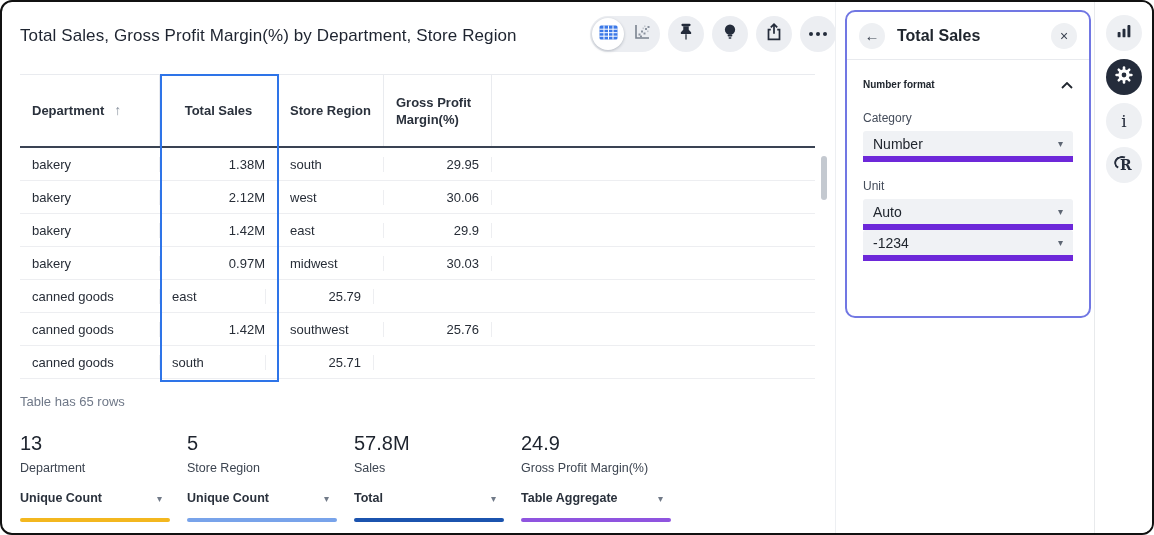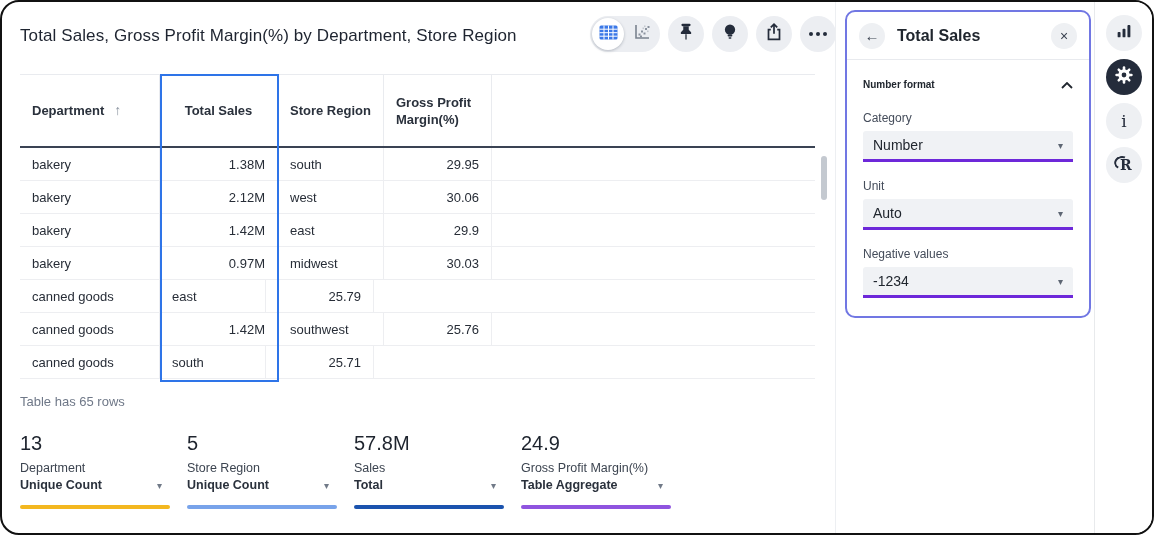--- a/index.html
+++ b/index.html
@@ -1,20 +1,20 @@
 <!DOCTYPE html>
 <html><head>
 <meta charset="utf-8">
 <style>
   * { box-sizing: border-box; margin: 0; padding: 0; }
   html,body { width:1154px; height:535px; background:#fff; }
   body { font-family:"Liberation Sans", sans-serif; }
   .frame {
     position:relative; width:1154px; height:535px;
-    border:2px solid #111; border-radius:19px; overflow:hidden; background:#fff;
+    border:2px solid #111; border-radius:12px; overflow:hidden; background:#fff;
   }
   
   .viz-title {
     position:absolute; left:18px; top:24px;
     font-size:17px; font-weight:500; color:#1E2430; letter-spacing:.1px;
   }
   .toolbar { position:absolute; left:588px; top:14px; display:flex; align-items:center; gap:8px; }
   .toggle-pill {
     width:70px; height:36px; border-radius:18px; background:#ECEEF2;
     display:flex; align-items:center; padding:2px; gap:2px;
@@ -28,21 +28,21 @@
   .dots { display:flex; gap:3px; }
   .dots i { width:4px; height:4px; border-radius:50%; background:#242C3B; display:block; }
   
   .table-wrap { position:absolute; left:18px; top:72px; width:795px; }
   .thead { display:flex; height:74px; border-top:1px solid #E9EBEF; border-bottom:2.5px solid #3A4353; }
   .th {
     display:flex; align-items:center; padding:0 12px; font-size:13px; font-weight:bold;
     color:#2A313C; border-right:1px solid #E9EBEF; line-height:17px;
   }
   .th:last-child { border-right:none; }
-  .tr { display:flex; height:33px; border-bottom:1px solid #EDEEF1; }
+  .tr { display:flex; height:33px; border-bottom:1px solid #EDEEF1;align-items:center; }
   .td {
     display:flex; align-items:center; padding:0 12px; font-size:13px; color:#272D37;
     border-right:1px solid #EDEEF1;
   }
   .td:last-child { border-right:none; }
   .c1 { width:140px; } .c2 { width:118px; } .c3 { width:106px; } .c4 { width:108px; } .c5 { flex:1; }
   .th.c2 { justify-content:center; }
   .td.num { justify-content:flex-end; }
   .td.c2 { }
   .sort-arrow { margin-left:10px; color:#8A93A0; font-size:14px; font-weight:normal; }
@@ -53,21 +53,21 @@
   .vscroll {
     position:absolute; right:-12px; top:82px; width:6px; height:44px;
     border-radius:3px; background:#C4C9D0;
   }
   .table-note { position:absolute; left:18px; top:392px; font-size:13px; color:#6F7888; }
   
   .stats { position:absolute; left:18px; top:430px; display:flex; gap:17px; }
   .stat { width:150px; }
   .stat-value { font-size:20px; font-weight:normal; color:#1E242E; line-height:22px; }
   .stat-field { font-size:12.5px; color:#3C4450; margin-top:7px; line-height:15px; }
-  .stat-agg-row { display:flex; align-items:center; justify-content:space-between; padding-right:8px; margin-top:2px; }
+  .stat-agg-row { display:flex; align-items:center; justify-content:space-between; padding-right:8px; margin-top:15px; }
   .stat-agg { font-size:12.5px; font-weight:bold; color:#2A313C; line-height:15px; }
   .stat-caret { color:#717A88; font-size:10px; }
   .stat-line { height:3.5px; border-radius:2px; margin-top:12px; }
   
   .vdiv1 { position:absolute; left:833px; top:0; bottom:0; width:1px; background:#EDEFF2; }
   .vdiv2 { position:absolute; left:1092px; top:0; bottom:0; width:1px; background:#E8EAEC; }
   
   .panel {
     position:absolute; left:843px; top:8px; width:246px; height:308px;
     border:2.5px solid #7177E3; border-radius:10px; background:#fff;
@@ -77,21 +77,21 @@
     width:26px; height:26px; border-radius:50%; background:#EEF0F3; color:#3A4250;
     display:flex; align-items:center; justify-content:center; font-size:15px;
   }
   .panel-title { font-size:16px; font-weight:bold; color:#20262E; margin-left:12px; }
   .panel-close { margin-left:auto; font-size:14px; }
   .panel-body { padding:14px 16px 0 16px; }
   .section-row { display:flex; align-items:center; justify-content:space-between; height:20px; }
   .section-title { font-size:10px; font-weight:bold; color:#20262E; }
   .field-label { font-size:12px; color:#444C5A; margin-top:17px; margin-bottom:6px; }
   .dropdown {
-    height:31px; background:#F0F2F5; border-bottom:3px solid #6d28d9; border-radius:3px 3px 0 0;
+    height:31px; background:#F0F2F5; border-bottom:6px solid #6d28d9; border-radius:3px 3px 0 0;
     display:flex; align-items:center; justify-content:space-between; padding:0 10px;
   }
   .dd-value { font-size:14px; color:#20262E; }
   .dd-caret { color:#5D6673; font-size:10px; }
   
   .rail { position:absolute; left:1093px; top:0; bottom:0; width:59px; background:#fff; }
   .rail-btn {
     position:absolute; left:11px; width:36px; height:36px; border-radius:50%;
     background:#EEF0F3; display:flex; align-items:center; justify-content:center; color:#242C3B;
   }
@@ -328,21 +328,20 @@
         <span class="dd-value">Number</span>
         <span class="dd-caret">▾</span>
       </div>
 
       <div class="field-label">Unit</div>
       <div class="dropdown">
         <span class="dd-value">Auto</span>
         <span class="dd-caret">▾</span>
       </div>
 
-      <div class="field-label">Negative values</div>
       <div class="dropdown">
         <span class="dd-value">-1234</span>
         <span class="dd-caret">▾</span>
       </div>
     </div>
   </div>
 
   <div class="rail">
     <div class="rail-btn" style="top:13px;">
       <span>

